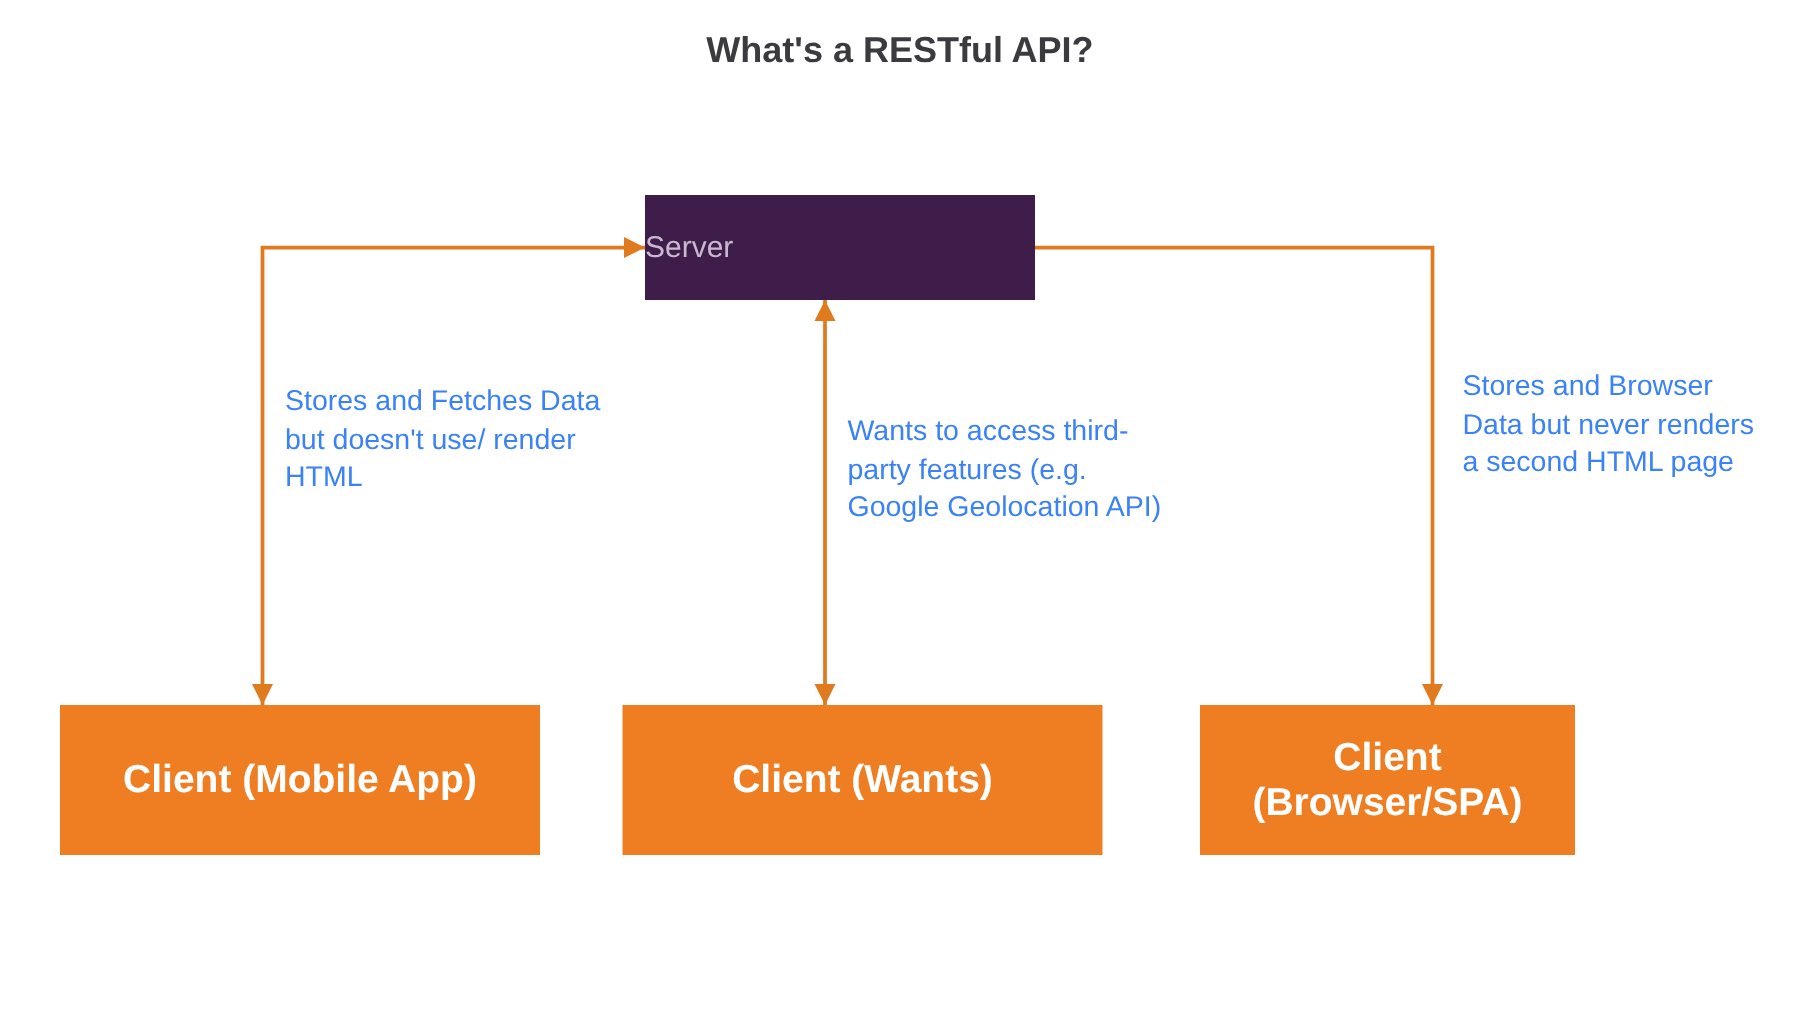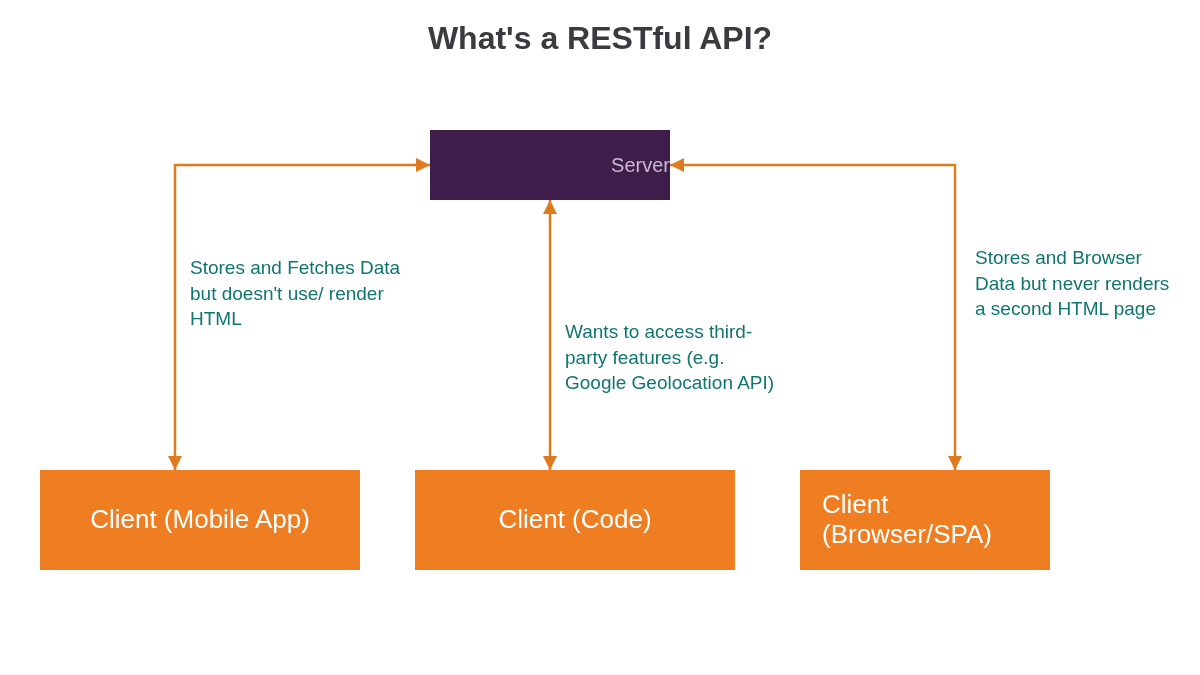--- a/index.html
+++ b/index.html
@@ -4,65 +4,67 @@
   <style>
     * { margin: 0; padding: 0; box-sizing: border-box; }
     html, body { width: 1200px; height: 675px; font-family: Arial, Helvetica, sans-serif; background: #fff; }
     .canvas { position: relative; width: 1200px; height: 675px; }
 
     .title {
       position: absolute;
       top: 20px;
       left: 0; right: 0;
       text-align: center;
-      font-size: 32px;
+      font-size: 24px;
       font-weight: 800;
       color: #3a3a3f;
     }
 
     .server-box {
       position: absolute;
       top: 130px;
       left: 430px;
-      width: 240px;
+      width: 260px;
       height: 70px;
       background: #3f1d4a;
       color: #c9b8d0;
       display: flex;
       align-items: center;
-      justify-content: flex-end;
+      justify-content: flex-start;
       font-size: 20px;
     }
 
     .client-box {
       position: absolute;
       width: 320px;
       height: 100px;
       background: #ef7e22;
       color: #fff;
       display: flex;
       align-items: center;
       justify-content: center;
       font-size: 26px;
+      text-align: center;
       padding: 8px 22px;
       line-height: 1.15;
+      font-weight: bold;
     }
     .client-1 { top: 470px; left: 40px; }
     .client-2 { top: 470px; left: 415px; }
     .client-3 { top: 470px; left: 800px; width: 250px; }
 
     .annot {
       position: absolute;
-      color: #0f766e;
+      color: #3b82f6;
       font-size: 19px;
       line-height: 1.35;
       width: 220px;
     }
     .annot-1 { top: 255px; left: 190px; }
-    .annot-2 { top: 275px; left: 565px; width: 220px; margin-top: 44px; }
+    .annot-2 { top: 275px; left: 565px; width: 220px; }
     .annot-3 { top: 245px; left: 975px; width: 210px; }
 
     svg.connector { position: absolute; top: 0; left: 0; width: 1200px; height: 675px; pointer-events: none; }
     svg.connector line, svg.connector path { stroke: #e07a1f; stroke-width: 2.5; fill: none; }
     svg.connector .arrow { fill: #e07a1f; stroke: none; }
   </style>
 </head>
 <body>
 
 <div class="canvas">
@@ -95,19 +97,19 @@
   </div>
 
   <div class="annot annot-1">Stores and Fetches Data but doesn't use/ render HTML</div>
   <div class="annot annot-2">Wants to access third-party features (e.g. Google Geolocation API)</div>
   <div class="annot annot-3">Stores and Browser Data but never renders a second HTML page</div>
 
   <div class="client-box client-1">
     <span>Client (Mobile App)</span>
   </div>
   <div class="client-box client-2">
-    <span>Client (Code)</span>
+    <span>Client (Wants)</span>
   </div>
   <div class="client-box client-3">
     <span>Client (Browser/SPA)</span>
   </div>
 
 </div>
 
 </body></html>

